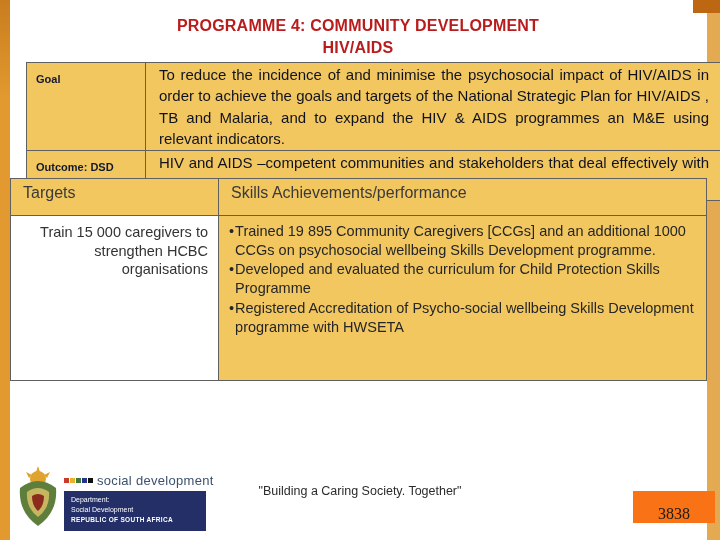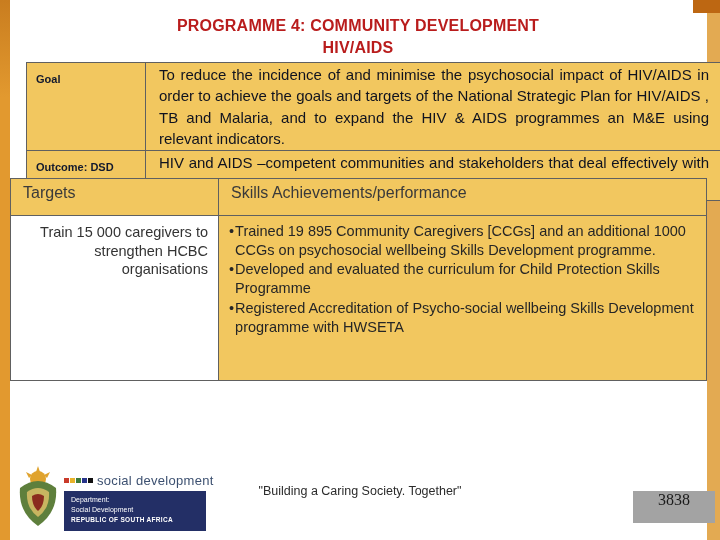--- a/index.html
+++ b/index.html
@@ -89,21 +89,21 @@
     padding:4px 7px 5px 7px;
   }
   .dept-box .d1 { font-size:7px; line-height:1.45; }
   .dept-box .d2 { font-size:6.5px; font-weight:bold; letter-spacing:0.3px; line-height:1.6; }
   .quote {
     position:absolute; left:0; right:0; bottom:42px;
     text-align:center; font-size:12.5px; color:#2b2b2b;
   }
   .page-box {
     position:absolute; right:5px; bottom:17px; width:82px; height:32px;
-    background:#a3a3a3; display:flex; align-items:flex-start; justify-content:center;
+    background:#f97316; display:flex; align-items:flex-end; justify-content:center;
     font-family:"Liberation Serif", serif; font-size:16px; color:#1a1a1a;
   }
 </style>
 </head>
 <body>
 
 <div class="slide">
 
   <div class="strip-left"></div>
   <div class="strip-right"></div>

